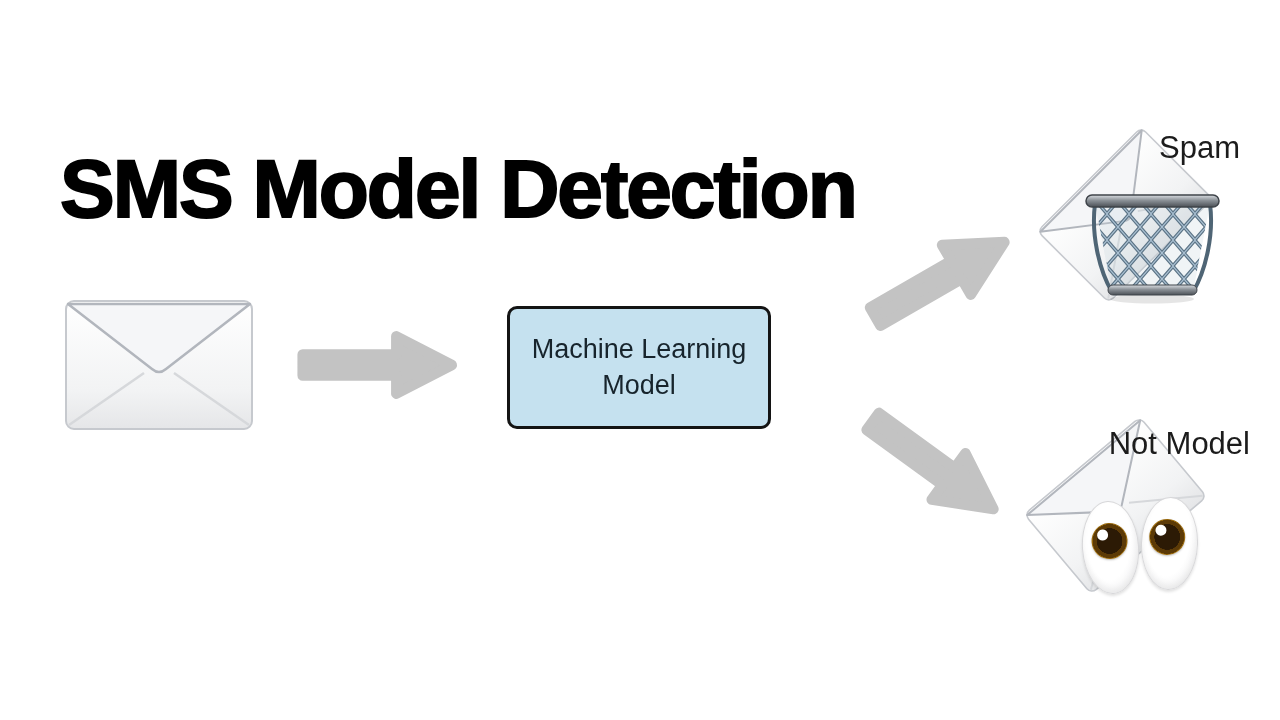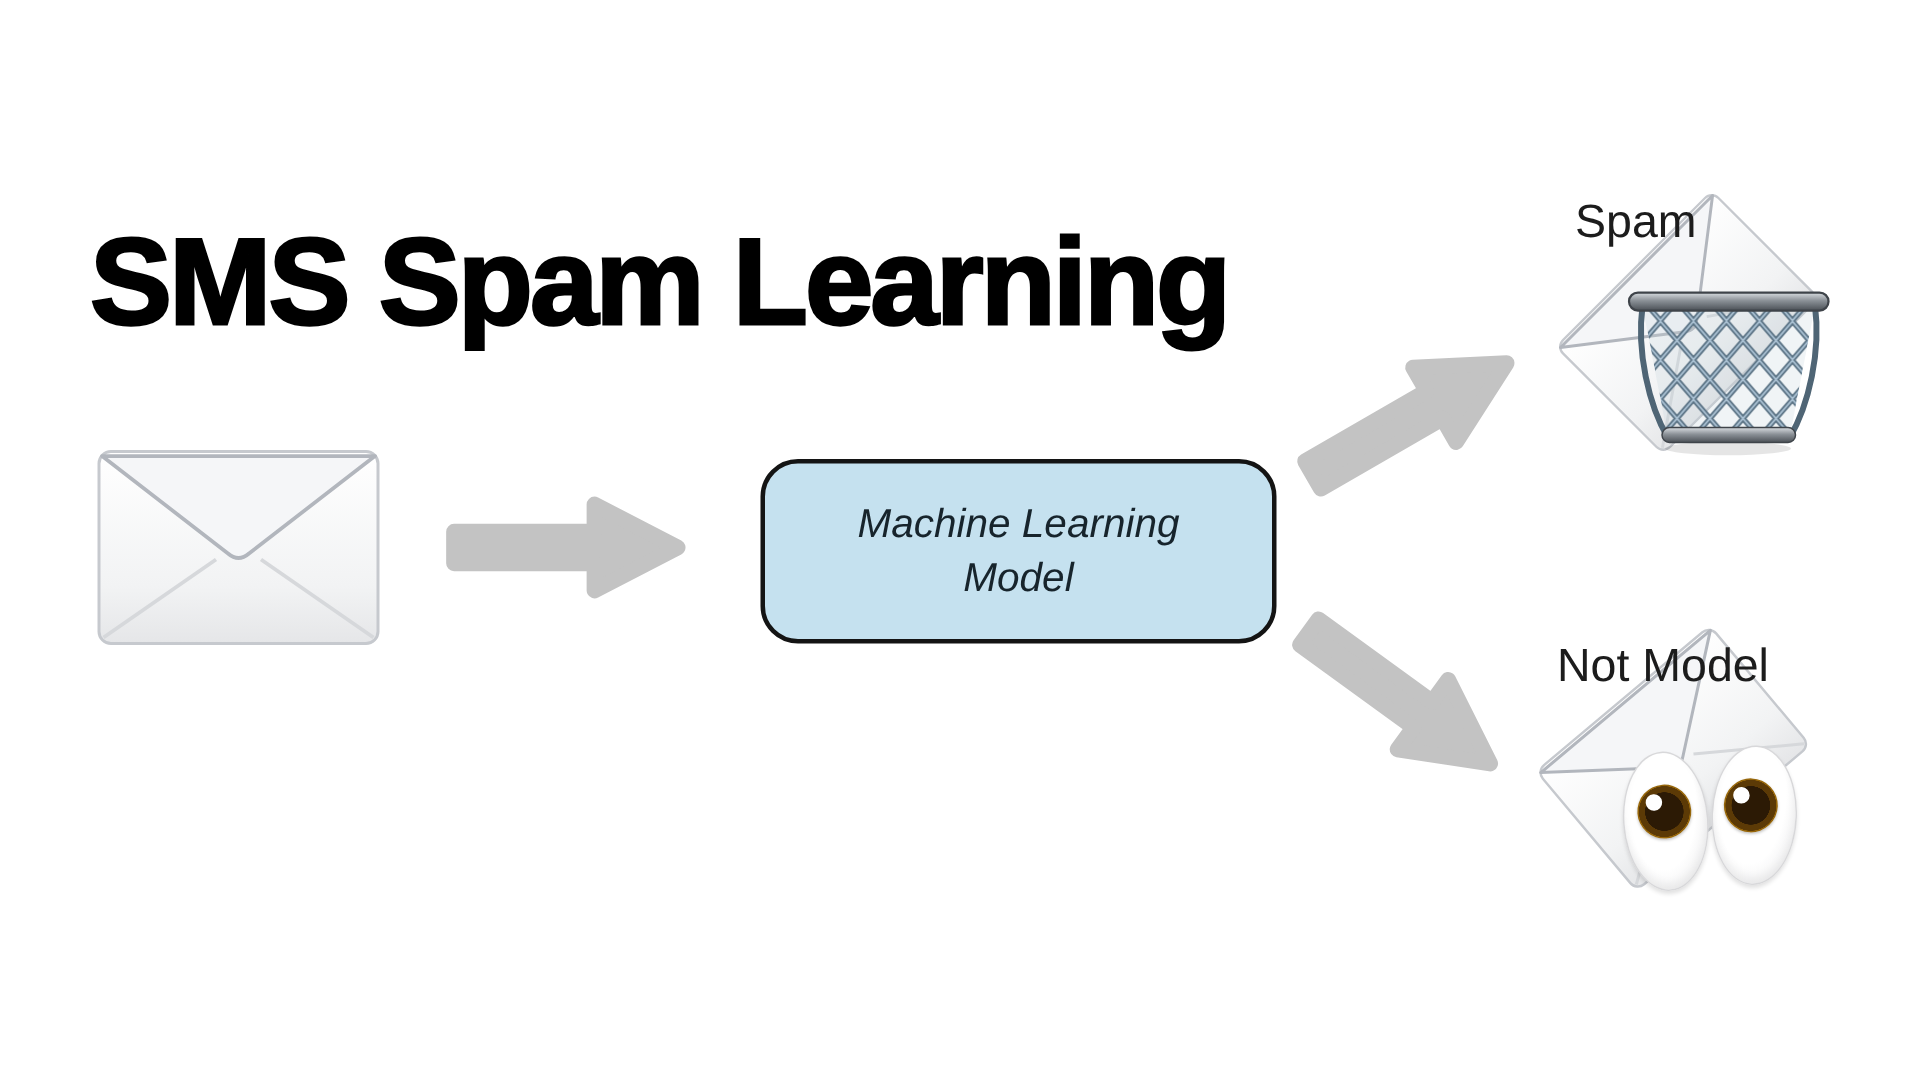--- a/index.html
+++ b/index.html
@@ -14,41 +14,40 @@
   #title{
     left:60px; top:142px; width:900px;
     font-size:82px; font-weight:700; letter-spacing:-2px;
     color:#000;
     -webkit-text-stroke:2px #000;
     white-space:nowrap;
   }
 
   
   #model-box{
-    left:507px; top:306px; width:344px; height:123px;
+    left:507px; top:306px; width:264px; height:123px;
     background:#c5e1ef;
     border:3.5px solid #141414;
-    border-radius:25px;
+    border-radius:10px;
     display:flex; align-items:center; justify-content:center;
     box-sizing:border-box;
-    font-style:italic;
   }
   #model-box .label{
     width:272px; text-align:center;
     font-size:27px; line-height:1.32; color:#17242c;
   }
 
   
   .arrow{width:190px;height:86px;}
   #arrow-up{transform:rotate(-30deg);}
   #arrow-down{transform:rotate(36deg);}
 
   
   .out-label{
-    font-size:31px; color:#1c1c1c; text-align:left; z-index:5;
+    font-size:31px; color:#1c1c1c; text-align:right; z-index:5;
   }
   #spam-label{left:1050px; top:130px; width:190px;}
   #notspam-label{left:1038px; top:426px; width:212px;}
 
   
   #env-main{left:64px; top:299px; width:190px; height:132px; z-index:1;}
   #env-spam{left:1050px; top:163px; width:150px; height:104px;
             transform:rotate(-45deg); z-index:1;}
   #env-notspam{left:1038px; top:452px; width:155px; height:107px;
                transform:rotate(-40deg); z-index:1;}
@@ -103,21 +102,21 @@
       <path d="M5,126 L80,74 M185,126 L110,74" stroke="#d6d8db" stroke-width="2.5" fill="none"></path>
       <path d="M4,5 L88,70 Q95,76 102,70 L186,5 Z" fill="#f5f6f8" stroke="#b2b6bd" stroke-width="2.5" stroke-linejoin="round"></path>
     </g>
 
     <g id="arrow-sym">
       <path d="M12,34 L110,34 L110,15 L168,45 L110,75 L110,56 L12,56 Z" fill="#c3c3c3" stroke="#c3c3c3" stroke-width="11" stroke-linejoin="round" stroke-linecap="round"></path>
     </g>
   </defs>
 </svg>
 
-<div class="abs" id="title">SMS Spam Learning</div>
+<div class="abs" id="title">SMS Model Detection</div>
 
 <div class="abs" id="env-main">
   <svg viewBox="0 0 190 132" width="190" height="132">
       <use href="#envelope-sym"></use>
     </svg>
 </div>
 
 <div class="abs arrow" style="left:287px;top:322px;">
   <svg viewBox="0 0 190 90" width="190" height="86">
       <use href="#arrow-sym"></use>

